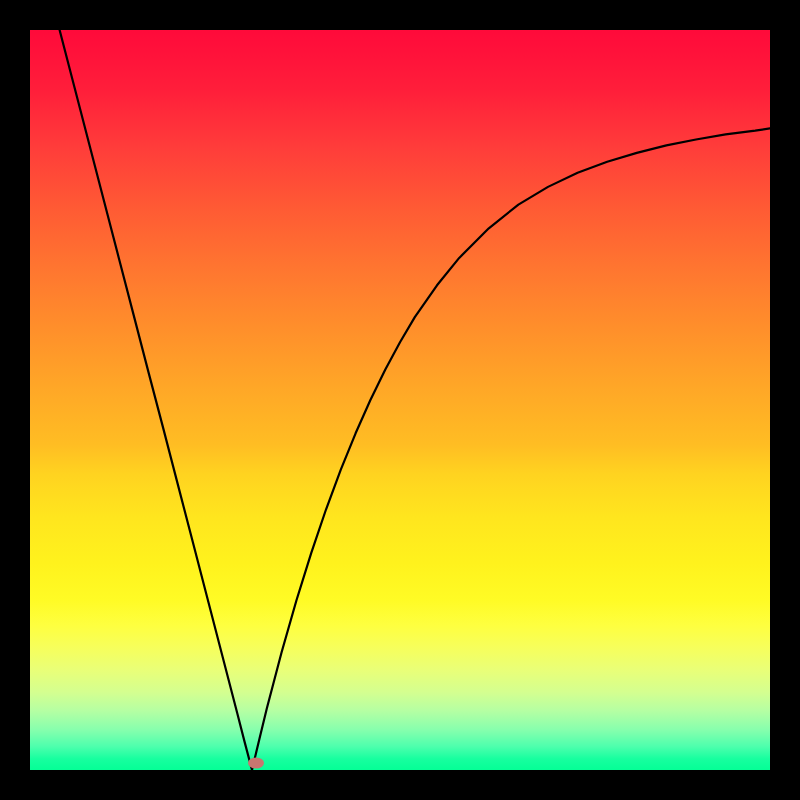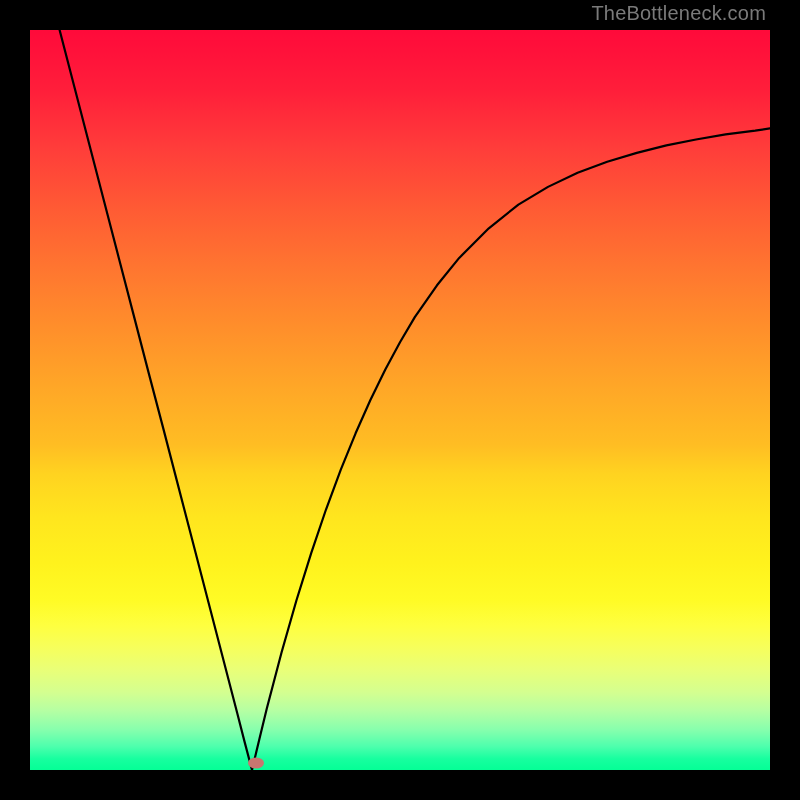--- a/index.html
+++ b/index.html
@@ -81,14 +81,13 @@
 <body>
 
 <div class="frame">
   <div class="plot-area">
     <div class="gradient-bg"></div>
     <svg class="curve" viewBox="0 0 740 740" preserveAspectRatio="none">
       <path id="curve-path" fill="none" stroke="#000000" stroke-width="2.2" stroke-linecap="round" stroke-linejoin="round" d="M29.60 0.00 L44.40 56.98 L59.20 113.96 L74.00 170.94 L88.80 227.92 L103.60 284.90 L118.40 341.88 L133.20 398.12 L148.00 455.10 L162.80 512.08 L177.60 569.06 L192.40 626.04 L207.20 683.02 L214.60 711.88 L222.00 740.00 L229.40 708.92 L236.80 678.58 L251.60 622.34 L266.40 570.54 L281.20 523.18 L296.00 479.52 L310.80 439.56 L325.60 403.30 L340.40 370.00 L355.20 339.66 L370.00 312.28 L384.80 287.12 L407.00 255.30 L429.20 227.92 L458.80 198.32 L488.40 174.64 L518.00 156.88 L547.60 142.82 L577.20 131.72 L606.80 122.84 L636.40 115.44 L666.00 109.52 L695.60 104.34 L725.20 100.64 L740.00 98.42"></path>
     </svg>
     <div id="min-marker" class="marker" style="left: 225.7px; top: 732.6px; background: rgb(199, 119, 112);"></div>
   </div>
-  <div class="watermark">TheBottleneck.com</div>
 </div>
 
 </body></html>

